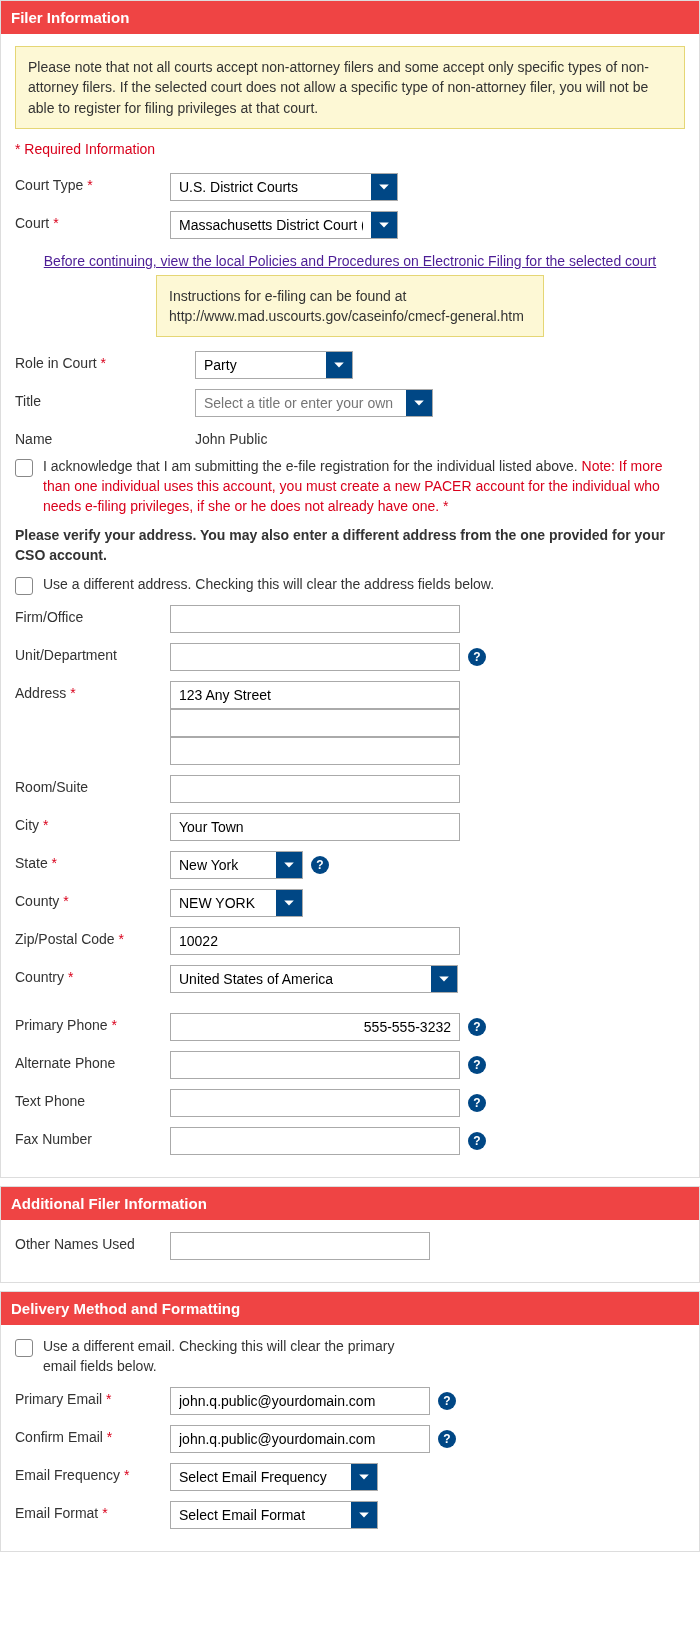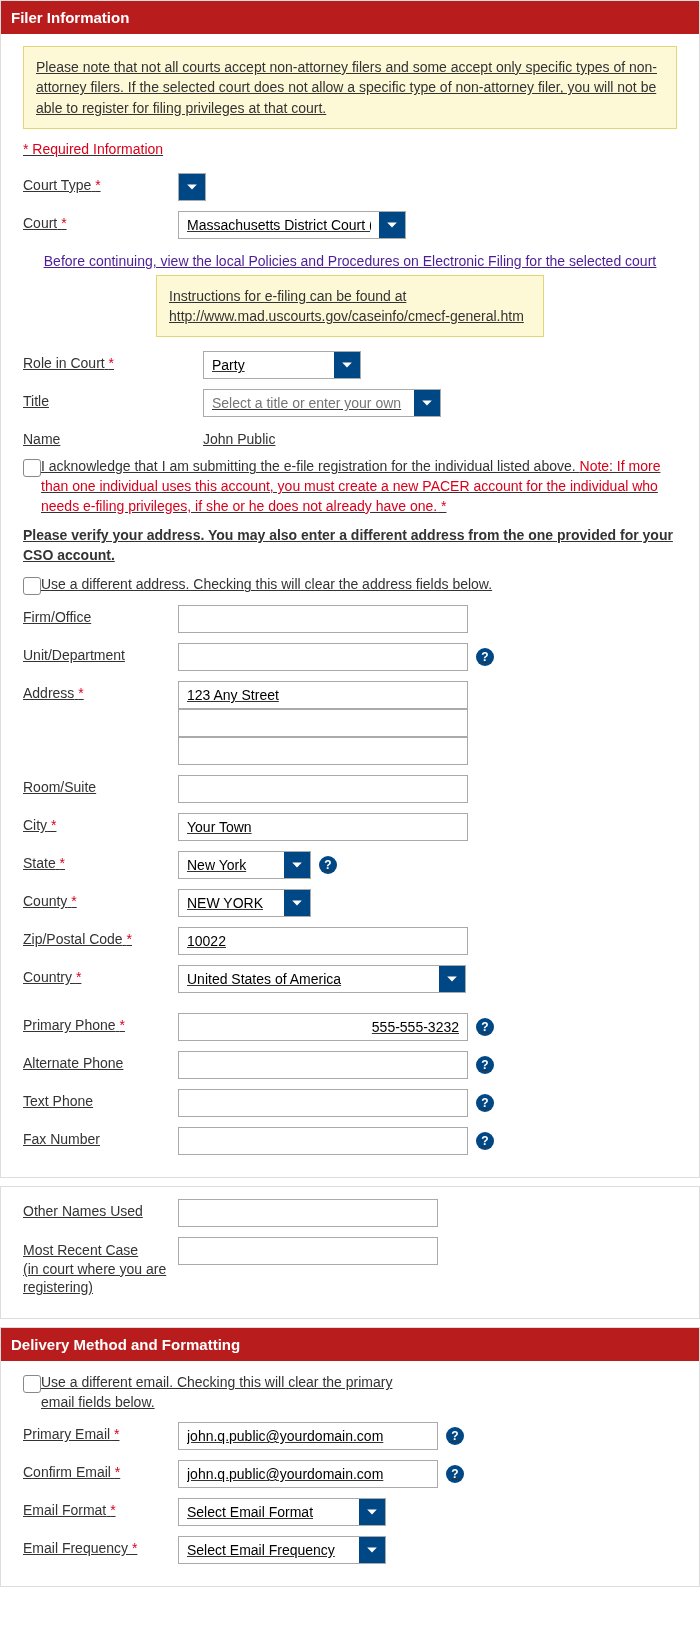--- a/index.html
+++ b/index.html
@@ -1,34 +1,34 @@
 <!DOCTYPE html>
 <html><head>
 <meta charset="utf-8">
 <style>
 * { box-sizing: border-box; margin: 0; padding: 0; }
 body { font-family: Arial, Helvetica, sans-serif; font-size: 14px; color: #333; background: #fff; width: 700px; }
 .panel { border: 1px solid #ddd; margin-bottom: 8px; }
-.panel-header { background: #b91c1c; color: #fff; font-weight: bold; padding: 8px 10px; font-size: 15px; }
-.panel-body { padding: 12px 22px; text-decoration: underline; }
+.panel-header { background: #ef4444; color: #fff; font-weight: bold; padding: 8px 10px; font-size: 15px; }
+.panel-body { padding: 12px 14px; }
 .notice-box { background: #fdf8d5; border: 1px solid #e5d675; padding: 10px 12px; margin-bottom: 12px; font-size: 14px; line-height: 1.45; }
 .notice-box.center { text-align: left; margin: 4px auto 14px; width: 388px; }
 .required-info { color: #d9001b; margin-bottom: 16px; font-size: 14px; }
 .form-row { display: flex; align-items: flex-start; margin-bottom: 10px; }
 .form-row .label { width: 155px; flex-shrink: 0; padding-top: 4px; font-size: 14px; }
 .form-row .label .req { color: #d9001b; }
 .form-row .field { display: flex; align-items: center; gap: 8px; }
 .select-wrap { display: inline-flex; border: 1px solid #aaa; background: #fff; height: 28px; }
 .select-wrap input { border: none; padding: 3px 8px; font-size: 14px; outline: none; background: transparent; }
 .select-wrap .arrow { background: #004785; color: #fff; width: 26px; display: flex; align-items: center; justify-content: center; cursor: pointer; }
 .select-wrap .arrow svg { width: 12px; height: 12px; fill: #fff; }
 .text-input { border: 1px solid #aaa; height: 28px; padding: 3px 8px; font-size: 14px; background: #fff; }
 .link-line { text-align: center; margin: 14px 0 6px; }
 .link-line a { color: #4c1d95; text-decoration: underline; font-size: 14px; }
-.checkbox-row { display: flex; align-items: flex-start; gap: 0; margin-bottom: 10px; }
+.checkbox-row { display: flex; align-items: flex-start; gap: 10px; margin-bottom: 10px; }
 .checkbox-row .cb { width: 18px; height: 18px; border: 1px solid #888; border-radius: 3px; flex-shrink: 0; margin-top: 2px; background: #fff; cursor: pointer; }
 .checkbox-row .cb-label { font-size: 14px; line-height: 1.4; }
 .verify-text { font-weight: bold; font-size: 14px; margin-bottom: 10px; line-height: 1.4; }
 .help-icon { width: 18px; height: 18px; border-radius: 50%; background: #004785; color: #fff; display: inline-flex; align-items: center; justify-content: center; font-size: 12px; font-weight: bold; cursor: pointer; flex-shrink: 0; }
 .note-red { color: #d9001b; }
 .static-text { padding-top: 4px; font-size: 14px; }
 .sub-label { font-size: 13px; line-height: 1.3; }
 </style>
 </head>
 <body>
@@ -36,20 +36,21 @@
 <div class="panel">
   <div class="panel-header">Filer Information</div>
   <div class="panel-body">
     <div class="notice-box">Please note that not all courts accept non-attorney filers and some accept only specific types of non-attorney filers. If the selected court does not allow a specific type of non-attorney filer, you will not be able to register for filing privileges at that court.</div>
     <div class="required-info">* Required Information</div>
 
     <div class="form-row">
       <div class="label"><span>Court Type</span> <span class="req">*</span></div>
       <div class="field">
         <div class="select-wrap">
+          <input style="width: 200px;" readonly="" value="U.S. District Courts">
           <span class="arrow">
               <svg viewBox="0 0 10 10">
                 <path d="M1 3 L5 7 L9 3 Z"></path>
               </svg>
             </span>
         </div>
       </div>
     </div>
 
     <div class="form-row">
@@ -235,31 +236,24 @@
       <div class="field">
         <input class="text-input" style="width: 290px;">
         <span class="help-icon">?</span>
       </div>
     </div>
 
   </div>
 </div>
 
 <div class="panel">
+  <div class="panel-header">Additional Filer Information</div>
   <div class="panel-body">
     <div class="form-row">
       <div class="label">Other Names Used</div>
-      <div class="field">
-          <input class="text-input" style="width: 260px;">
-        </div>
-    </div>
-    <div class="form-row">
-      <div class="label sub-label">
-        <span>Most Recent Case</span><br><span>(in court where you are registering)</span>
-      </div>
       <div class="field">
           <input class="text-input" style="width: 260px;">
         </div>
     </div>
   </div>
 </div>
 
 <div class="panel">
   <div class="panel-header">Delivery Method and Formatting</div>
   <div class="panel-body">
@@ -278,38 +272,38 @@
 
     <div class="form-row">
       <div class="label"><span>Confirm Email</span> <span class="req">*</span></div>
       <div class="field">
         <input class="text-input" style="width: 260px;" value="john.q.public@yourdomain.com">
         <span class="help-icon">?</span>
       </div>
     </div>
 
     <div class="form-row">
+      <div class="label"><span>Email Frequency</span> <span class="req">*</span></div>
+      <div class="field">
+        <div class="select-wrap">
+          <input style="width: 180px;" readonly="" value="Select Email Frequency">
+          <span class="arrow">
+              <svg viewBox="0 0 10 10">
+                <path d="M1 3 L5 7 L9 3 Z"></path>
+              </svg>
+            </span>
+        </div>
+      </div>
+    </div>
+
+    <div class="form-row">
       <div class="label"><span>Email Format</span> <span class="req">*</span></div>
       <div class="field">
         <div class="select-wrap">
           <input style="width: 180px;" readonly="" value="Select Email Format">
-          <span class="arrow">
-              <svg viewBox="0 0 10 10">
-                <path d="M1 3 L5 7 L9 3 Z"></path>
-              </svg>
-            </span>
-        </div>
-      </div>
-    </div>
-
-    <div class="form-row">
-      <div class="label"><span>Email Frequency</span> <span class="req">*</span></div>
-      <div class="field">
-        <div class="select-wrap">
-          <input style="width: 180px;" readonly="" value="Select Email Frequency">
           <span class="arrow">
               <svg viewBox="0 0 10 10">
                 <path d="M1 3 L5 7 L9 3 Z"></path>
               </svg>
             </span>
         </div>
       </div>
     </div>
 
   </div>

